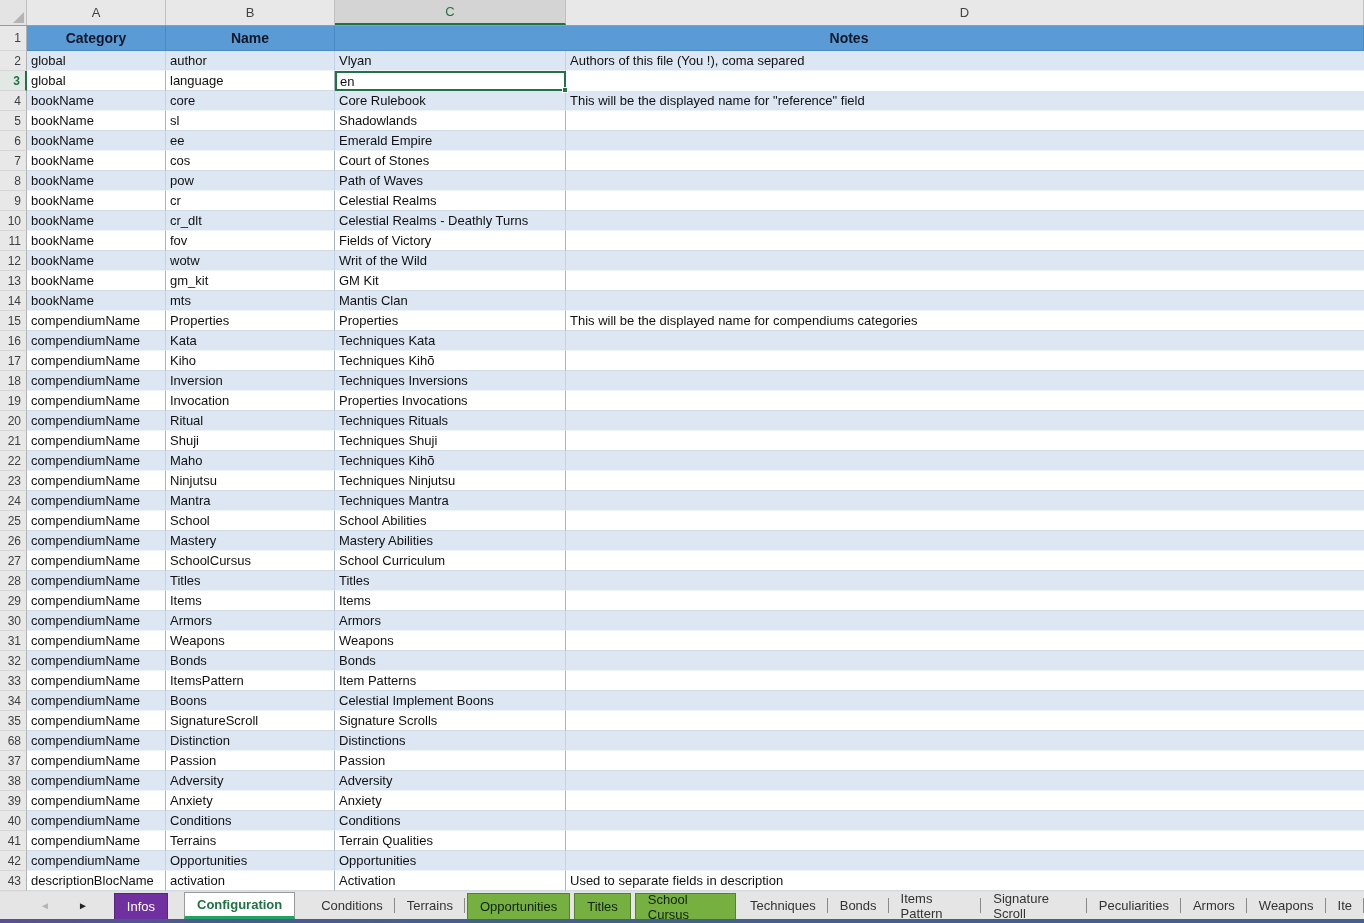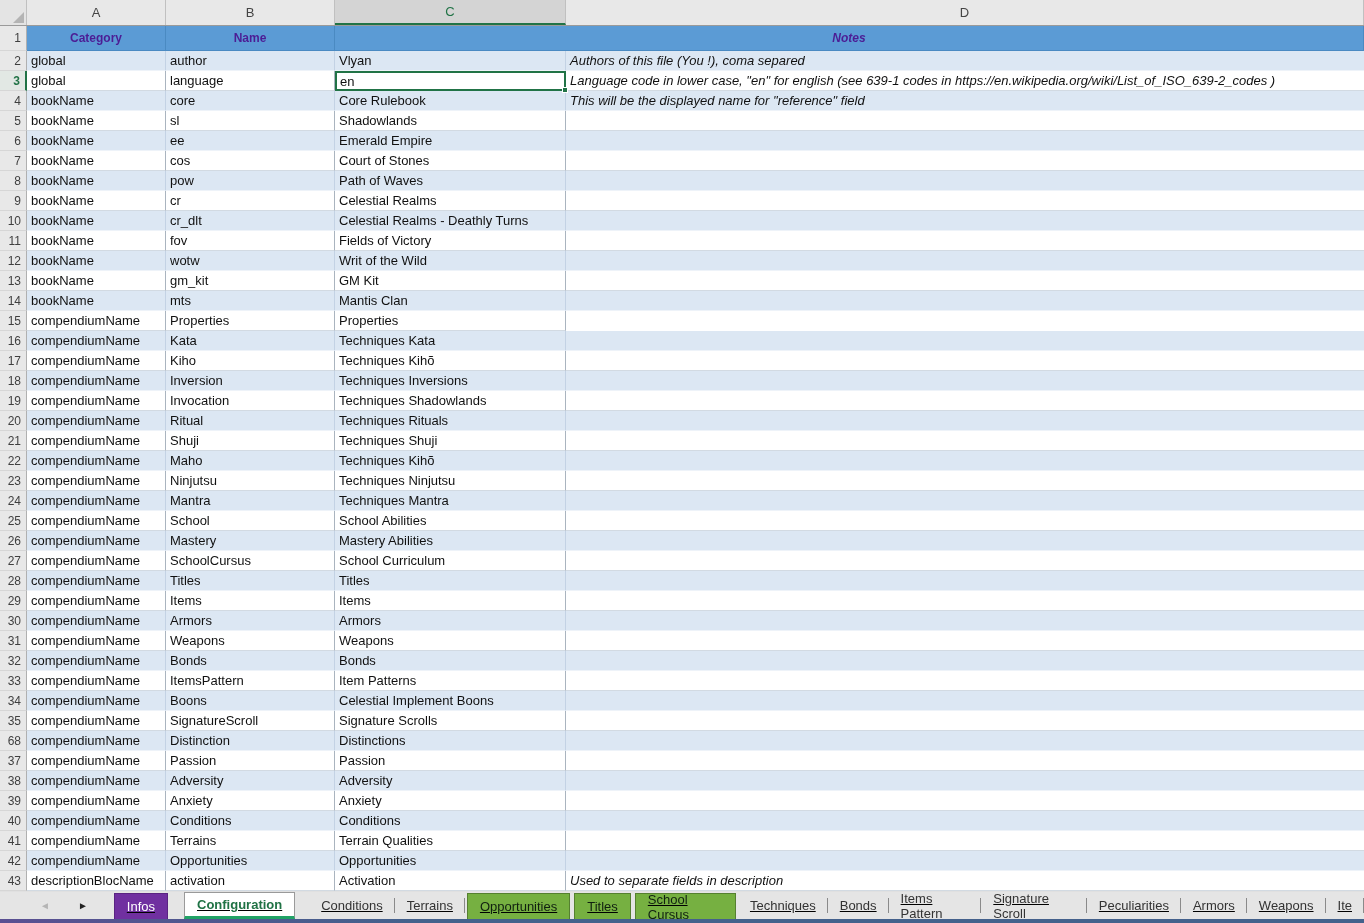--- a/index.html
+++ b/index.html
@@ -37,39 +37,39 @@
   .row.hdr { height:25px; flex:0 0 25px; }
   .rownum { background:var(--chrome); color:#3f3f3f; font-size:12px;
     display:flex; align-items:center; justify-content:flex-end; padding-right:5px;
     border-right:1px solid #b0b0b0; border-bottom:1px solid #d6d6d6; }
   .rownum.sel { color:var(--sel-green); font-weight:bold;
     border-right:2px solid var(--sel-green); background:#E2E8E4; }
   .cell { font-size:13px; color:#111; display:flex; align-items:center;
     padding:0 4px; white-space:nowrap; overflow:hidden;
     border-right:1px solid var(--gridline-v); border-bottom:1px solid var(--gridline-h); }
   .row.banded .cell { border-right-color:#c3d2e4; border-bottom-color:#eef3f9; }
-  .cell.w-d { border-right:none;font-style:italic; }
-  .row.hdr .cell { background:var(--header-fill); color:#4c1d95; font-weight:bold;
-    font-size:12px; justify-content:center; border-right:1px solid #4a8ac2;
+  .cell.w-d { border-right:none; }
+  .row.hdr .cell { background:var(--header-fill); color:#0f172a; font-weight:bold;
+    font-size:14px; justify-content:center; border-right:1px solid #4a8ac2;
     border-bottom:1px solid #4a8ac2; }
   .cell.selected { position:relative; border:2px solid var(--sel-green);
     background:#fff; padding:0 3px; overflow:visible; }
   .cell.selected .handle { position:absolute; right:-4px; bottom:-4px; width:6px; height:6px;
     background:var(--sel-green); border:1px solid #fff; }
 
   .filler { flex:1 1 auto; background:#fff; border-top:1px solid #e0e0e0; }
 
   
   .tabbar { height:28px; background:#E5E5E5; border-top:1px solid #aaa;
     display:flex; align-items:stretch; overflow:hidden; }
   .navarrows { display:flex; align-items:center; gap:28px; padding:0 24px 0 40px; }
   .navarrow { font-size:10px; cursor:pointer; line-height:1; }
   .navarrow.disabled { color:#b5b5b5; }
   .navarrow.enabled { color:#222; }
-  .tabs { display:flex; align-items:stretch;text-decoration:underline; }
+  .tabs { display:flex; align-items:stretch; }
   .tab { display:flex; align-items:center; padding:0 12px; font-size:13px; color:#333;
     position:relative; cursor:pointer; }
   .tab:not(.active):not(.green):not(.purple)::after { content:""; position:absolute; right:0; top:6px;
     bottom:6px; width:1px; background:#8a8a8a; }
   .tab.purple { background:var(--tab-purple); color:#fff; border:1px solid #5a2482;
     border-bottom:none; margin:1px 2px 0 2px; }
   .tab.green { background:var(--tab-green); color:#102010; border:1px solid #558030;
     border-bottom:none; margin:1px 2px 0 2px; }
   .tab.active { background:#fff; color:#1F7244; font-weight:bold;
     border:1px solid #9a9a9a; border-bottom:3px solid #21A366; margin:0 14px;
@@ -104,21 +104,20 @@
         <div class="cell w-a">global</div>
         <div class="cell w-b">author</div>
         <div class="cell w-c">Vlyan</div>
         <div class="cell w-d">Authors of this file (You !), coma separed</div>
       </div>
       <div class="row">
         <div class="rownum w-num sel">3</div>
         <div class="cell w-a">global</div>
         <div class="cell w-b">language</div>
         <div class="cell w-c selected">en<div class="handle"></div></div>
-        <div class="cell w-d">Language code in lower case, "en" for english (see 639-1 codes in https://en.wikipedia.org/wiki/List_of_ISO_639-2_codes )</div>
       </div>
       <div class="row banded">
         <div class="rownum w-num">4</div>
         <div class="cell w-a">bookName</div>
         <div class="cell w-b">core</div>
         <div class="cell w-c">Core Rulebook</div>
         <div class="cell w-d">This will be the displayed name for "reference" field</div>
       </div>
       <div class="row">
         <div class="rownum w-num">5</div>
@@ -188,20 +187,21 @@
         <div class="cell w-a">bookName</div>
         <div class="cell w-b">mts</div>
         <div class="cell w-c">Mantis Clan</div>
         <div class="cell w-d"></div>
       </div>
       <div class="row">
         <div class="rownum w-num">15</div>
         <div class="cell w-a">compendiumName</div>
         <div class="cell w-b">Properties</div>
         <div class="cell w-c">Properties</div>
+        <div class="cell w-d">This will be the displayed name for compendiums categories</div>
       </div>
       <div class="row banded">
         <div class="rownum w-num">16</div>
         <div class="cell w-a">compendiumName</div>
         <div class="cell w-b">Kata</div>
         <div class="cell w-c">Techniques Kata</div>
         <div class="cell w-d"></div>
       </div>
       <div class="row">
         <div class="rownum w-num">17</div>
@@ -214,21 +214,21 @@
         <div class="rownum w-num">18</div>
         <div class="cell w-a">compendiumName</div>
         <div class="cell w-b">Inversion</div>
         <div class="cell w-c">Techniques Inversions</div>
         <div class="cell w-d"></div>
       </div>
       <div class="row">
         <div class="rownum w-num">19</div>
         <div class="cell w-a">compendiumName</div>
         <div class="cell w-b">Invocation</div>
-        <div class="cell w-c">Techniques Shadowlands</div>
+        <div class="cell w-c">Properties Invocations</div>
         <div class="cell w-d"></div>
       </div>
       <div class="row banded">
         <div class="rownum w-num">20</div>
         <div class="cell w-a">compendiumName</div>
         <div class="cell w-b">Ritual</div>
         <div class="cell w-c">Techniques Rituals</div>
         <div class="cell w-d"></div>
       </div>
       <div class="row">

